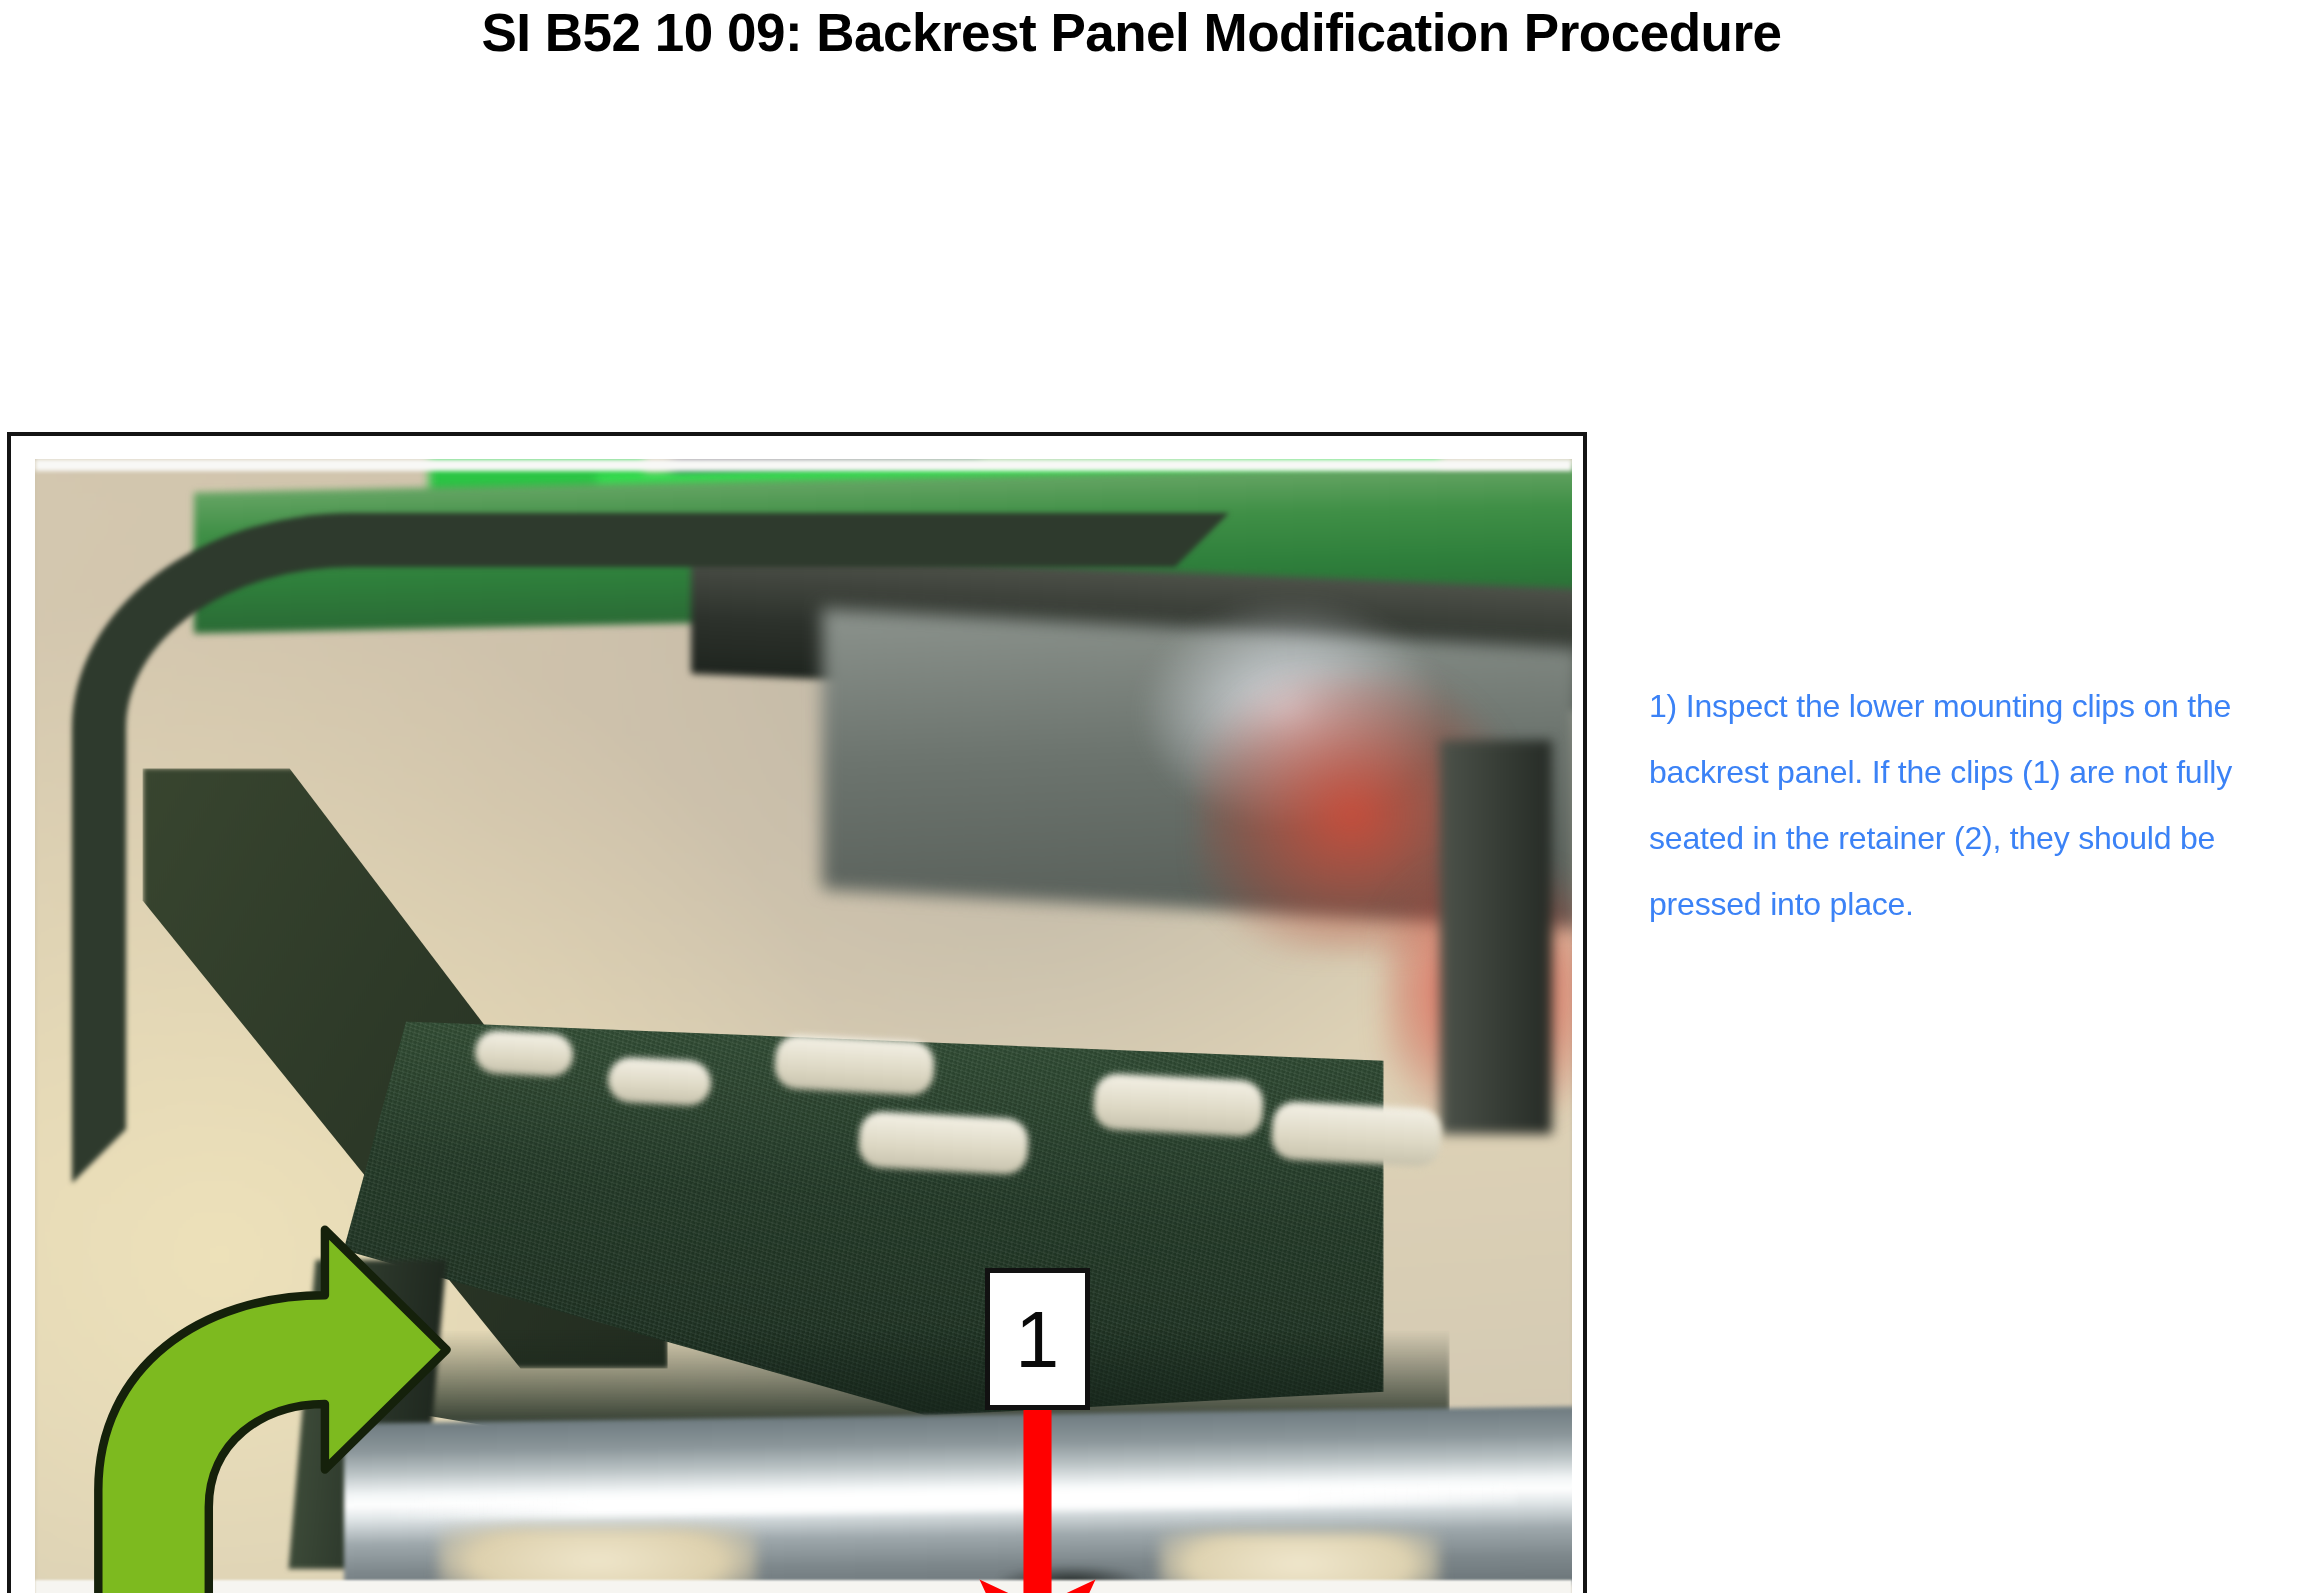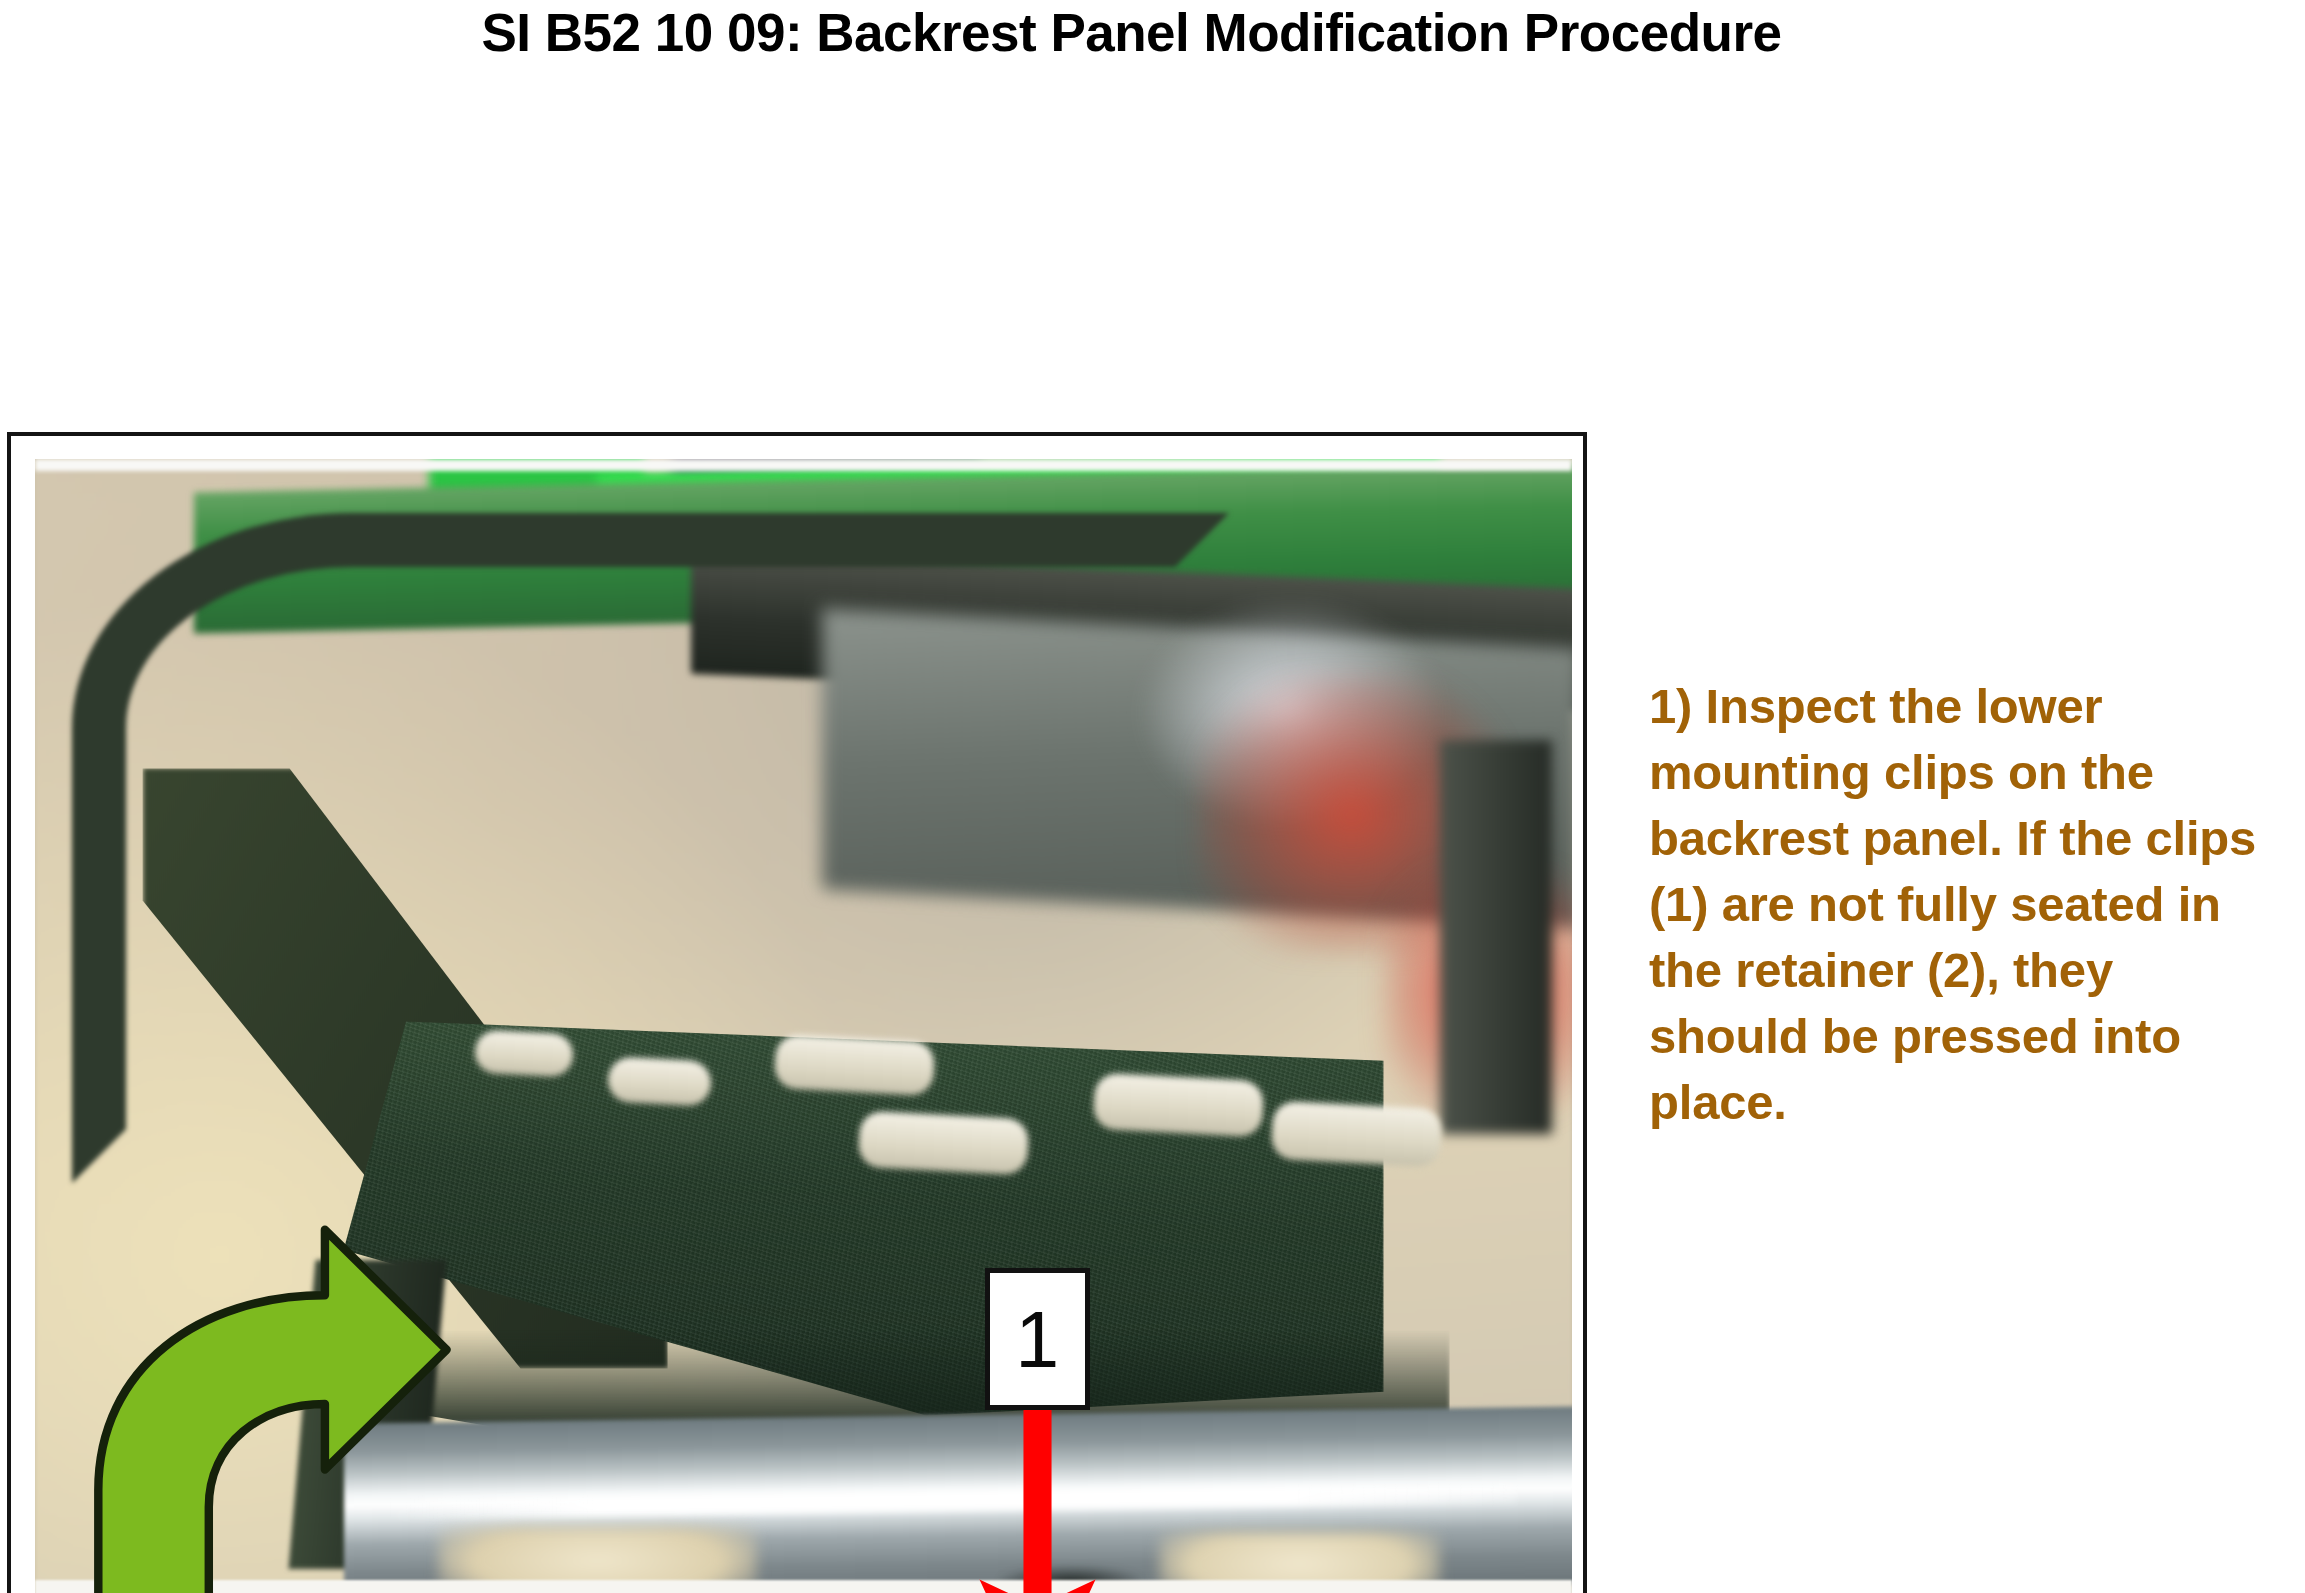--- a/index.html
+++ b/index.html
@@ -270,25 +270,24 @@
     left: 950px; top: 809px; width: 105px; height: 142px;
   }
 
   
   #body-text {
     position: absolute;
     left: 1649px;
     top: 673px;
     width: 618px;
     font-family: "Liberation Sans", sans-serif;
-    font-size: 49px;
+    font-size: 32px;
     line-height: 66px;
-    color: #a16207;
+    color: #3b82f6;
     letter-spacing: -0.2px;
-    font-weight: bold;
   }
 </style>
 </head>
 <body>
 
 <div id="page-title">SI B52 10 09: Backrest Panel Modification Procedure</div>
 
 <div id="figure-frame">
 
   <div id="photo">

